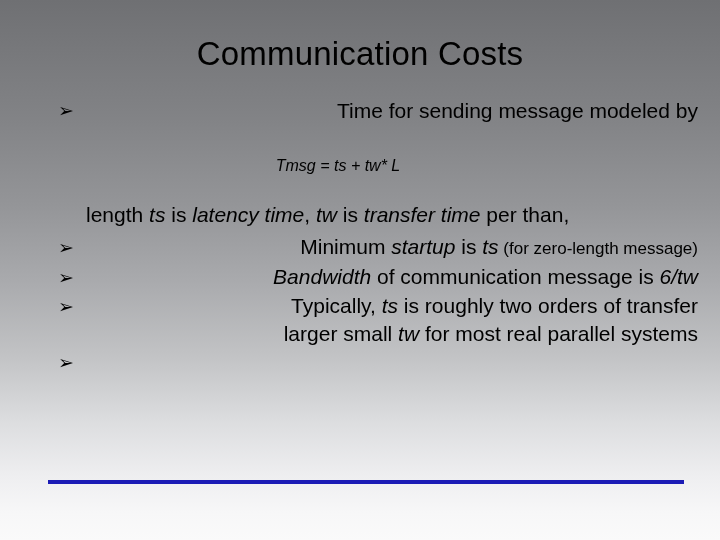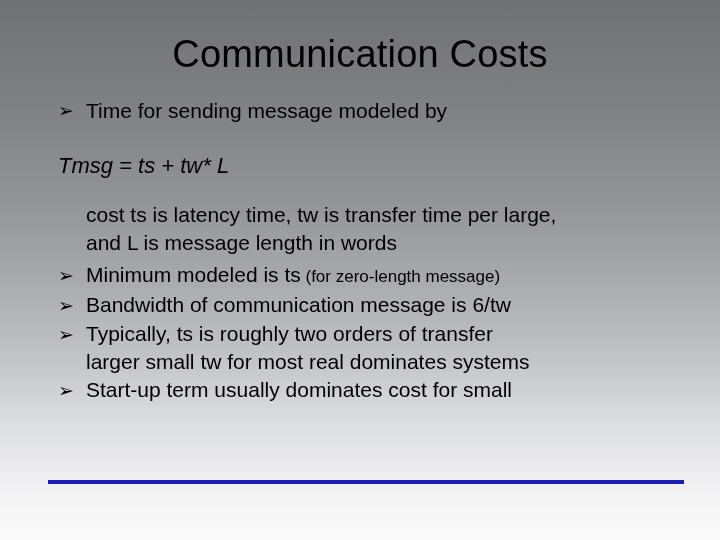--- a/index.html
+++ b/index.html
@@ -44,21 +44,21 @@
     background-position: 0 0, 2px 2px;
     opacity: 0.9;
   }
 
   #title {
     position: absolute;
     top: 34px;
     left: 0;
     width: 720px;
     text-align: center;
-    font-size: 38px;
+    font-size: 33px;
     line-height: 40px;
     letter-spacing: 0.2px;
     color: #000;
     white-space: nowrap;
   }
 
   #body {
     position: absolute;
     top: 96px;
     left: 58px;
@@ -75,37 +75,38 @@
 
   .marker {
     width: 28px;
     flex: 0 0 28px;
     font-size: 19px;
     line-height: 29px;
     color: #000;
   }
   .btext {
     flex: 1 1 auto;
+    text-align: right;
   }
 
   .plain-block {
     font-size: 21px;
     line-height: 28px;
     padding-left: 28px;
   }
 
   .formula {
-    text-align: left;
+    text-align: center;
     font-style: italic;
-    font-size: 22px;
+    font-size: 16px;
     line-height: 30px;
     padding-right: 80px;
   }
 
-  .it { }
+  .it { font-style: italic; }
   .small { font-size: 17px; margin-top: 46px; }
 
   .gap-big { height: 26px; }
   .gap-mid { height: 20px; }
   .gap-sm  { height: 4px; }
 
   #rule {
     position: absolute;
     left: 48px;
     top: 480px;
@@ -138,44 +139,43 @@
       <span class="btext">Time for sending message modeled by</span>
     </div>
 
     <div class="gap-big"></div>
 
     <div class="formula">Tmsg =  ts +  tw* L</div>
 
     <div class="gap-mid"></div>
 
     <div class="plain-block">
-      <div><span>cost </span><span class="it">ts</span><span> is </span><span class="it">latency time</span><span>, </span><span class="it">tw</span><span> is </span><span class="it">transfer time</span><span> per large,</span></div>
-      <div><span>and </span><span class="it">L</span><span> is message </span><span class="it">length</span><span> in words</span></div>
+      <div><span>length </span><span class="it">ts</span><span> is </span><span class="it">latency time</span><span>, </span><span class="it">tw</span><span> is </span><span class="it">transfer time</span><span> per than,</span></div>
     </div>
 
     <div class="gap-sm"></div>
 
     <div class="bullet-row tight">
       <span class="marker">➢</span>
-      <span class="btext"><span>Minimum </span><span class="it">modeled</span><span> is </span><span class="it">ts</span><span class="small"> (for zero-length message)</span></span>
+      <span class="btext"><span>Minimum </span><span class="it">startup</span><span> is </span><span class="it">ts</span><span class="small"> (for zero-length message)</span></span>
     </div>
 
     <div class="bullet-row tight">
       <span class="marker">➢</span>
       <span class="btext"><span class="it">Bandwidth</span><span> of communication message is </span><span class="it">6/tw</span></span>
     </div>
 
     <div class="bullet-row tight">
       <span class="marker">➢</span>
-      <span class="btext"><span>Typically, </span><span class="it">ts</span><span> is roughly two orders of transfer</span><br><span>larger small </span><span class="it">tw</span><span> for most real dominates systems</span></span>
+      <span class="btext"><span>Typically, </span><span class="it">ts</span><span> is roughly two orders of transfer</span><br><span>larger small </span><span class="it">tw</span><span> for most real parallel systems</span></span>
     </div>
 
     <div class="bullet-row tight">
       <span class="marker">➢</span>
-      <span class="btext"><span>Start-up term usually dominates cost for small</span><br></span>
+      <span class="btext"><br></span>
     </div>
 
   </div>
 
   <div id="rule"></div>
 
   <div id="footer">
 
     
 

